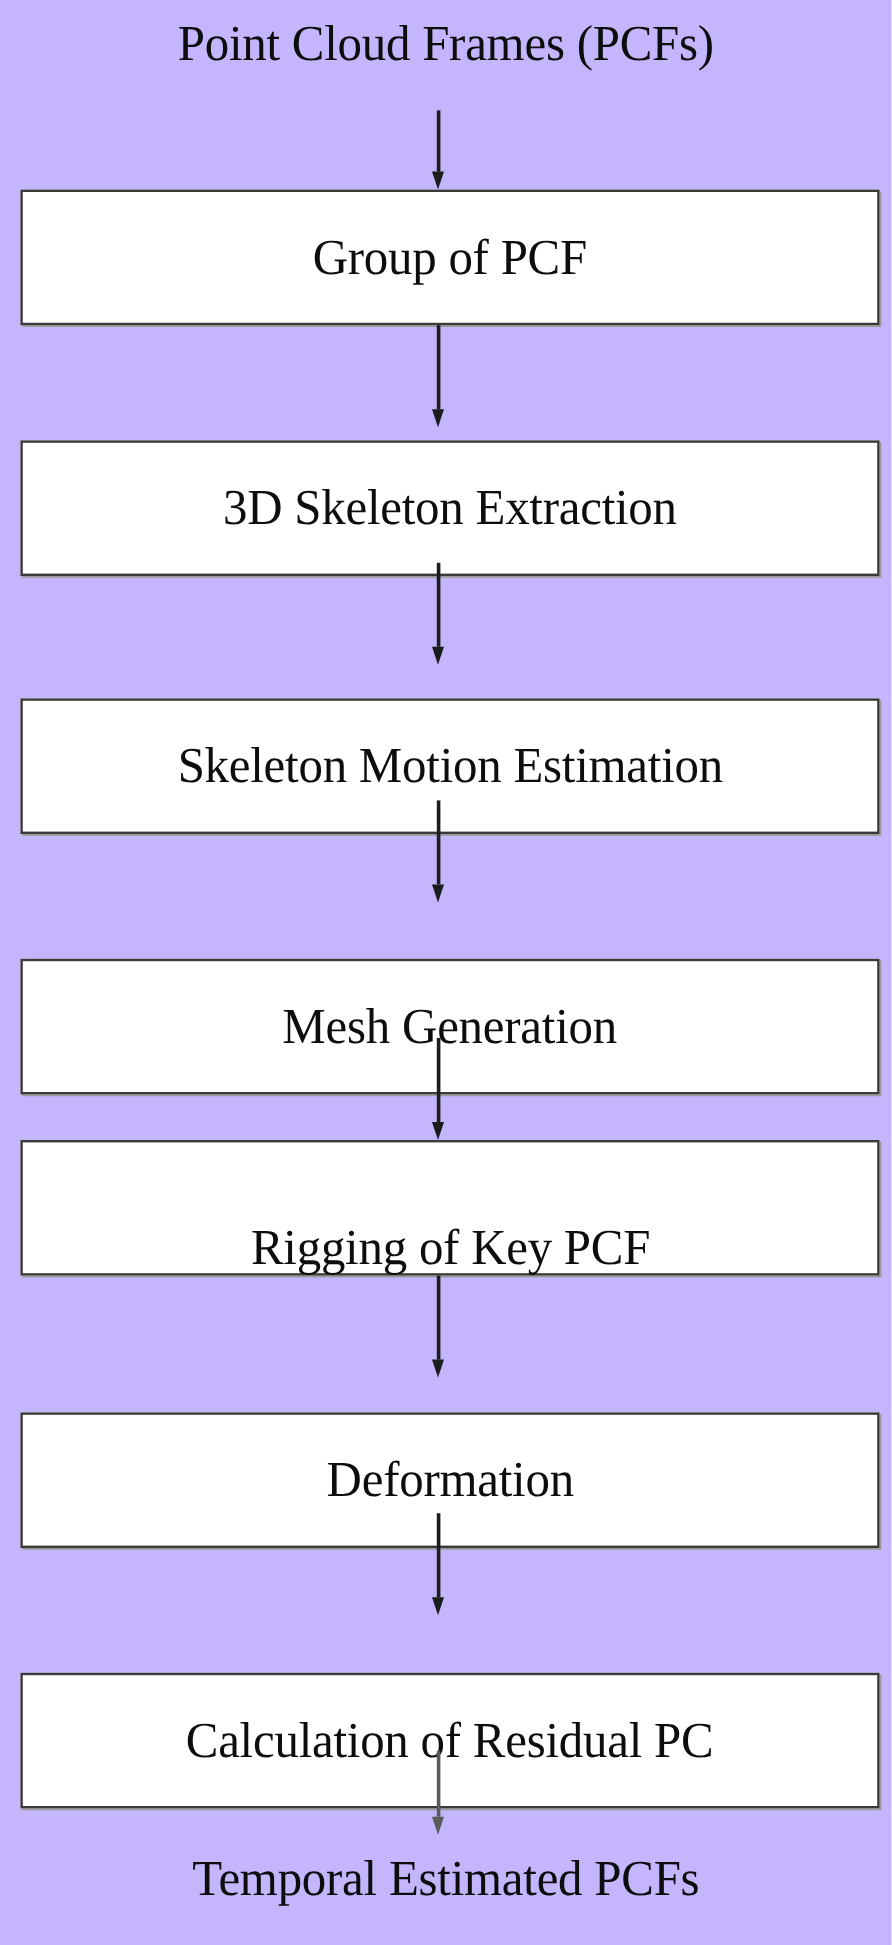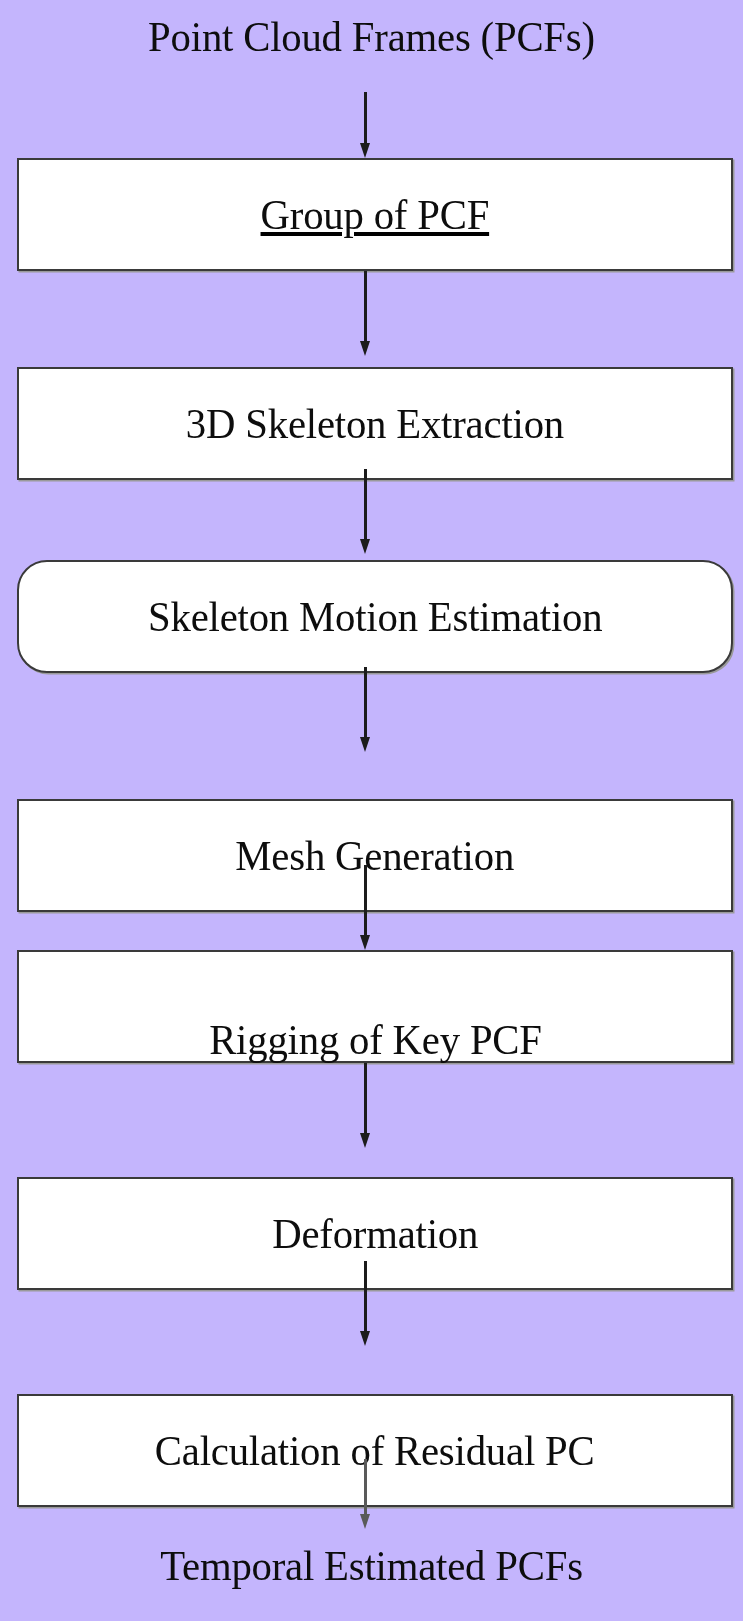--- a/index.html
+++ b/index.html
@@ -87,39 +87,39 @@
 
 <div id="canvas">
 
   <div class="endpoint-label" style="top:16px;">Point Cloud Frames (PCFs)</div>
 
   <div class="connector" style="top:92px; height:66px;">
     <div class="shaft" style="height:51px;"></div>
     <div class="head" style="top:51px;"></div>
   </div>
 
-  <div class="process-box" style="top:158px;text-decoration:underline;">
+  <div class="process-box" style="top:158px;">
     <span class="box-label">Group of PCF</span>
   </div>
 
   <div class="connector" style="top:271px; height:85px;">
     <div class="shaft" style="height:70px;"></div>
     <div class="head" style="top:70px;"></div>
   </div>
 
   <div class="process-box" style="top:367px;">
     <span class="box-label">3D Skeleton Extraction</span>
   </div>
 
   <div class="connector" style="top:469px; height:85px;">
     <div class="shaft" style="height:70px;"></div>
     <div class="head" style="top:70px;"></div>
   </div>
 
-  <div class="process-box" style="top:560px;border-radius:30px;">
+  <div class="process-box" style="top:582px;">
     <span class="box-label">Skeleton Motion Estimation</span>
   </div>
 
   <div class="connector" style="top:667px; height:85px;">
     <div class="shaft" style="height:70px;"></div>
     <div class="head" style="top:70px;"></div>
   </div>
 
   <div class="process-box" style="top:752px;margin-top:47px;">
     <span class="box-label">Mesh Generation</span>

